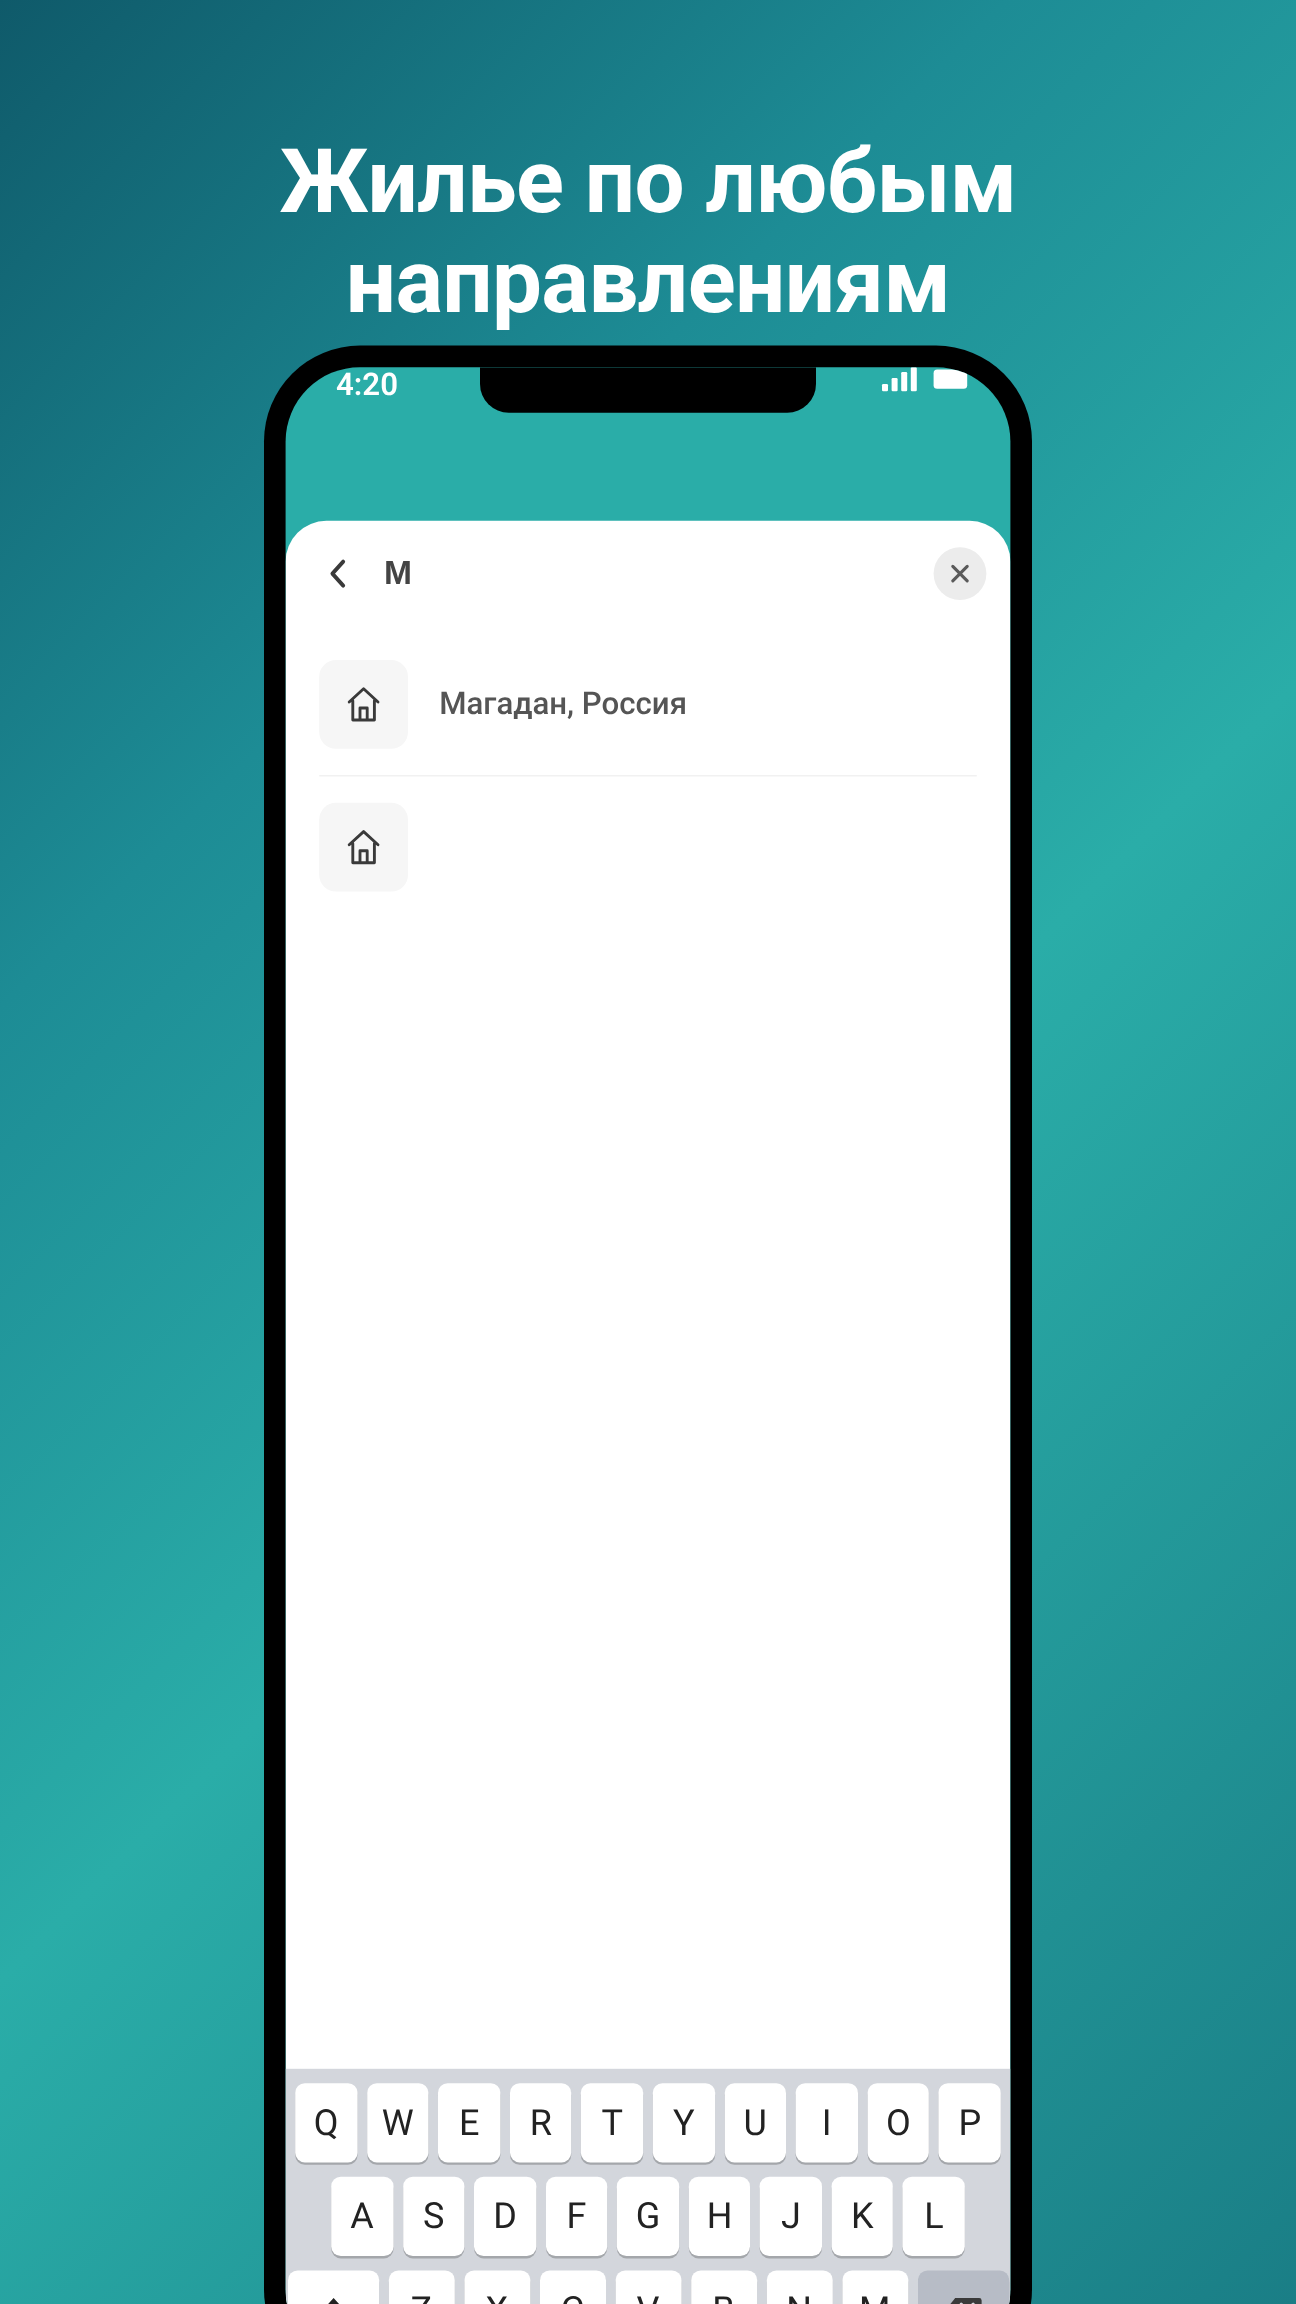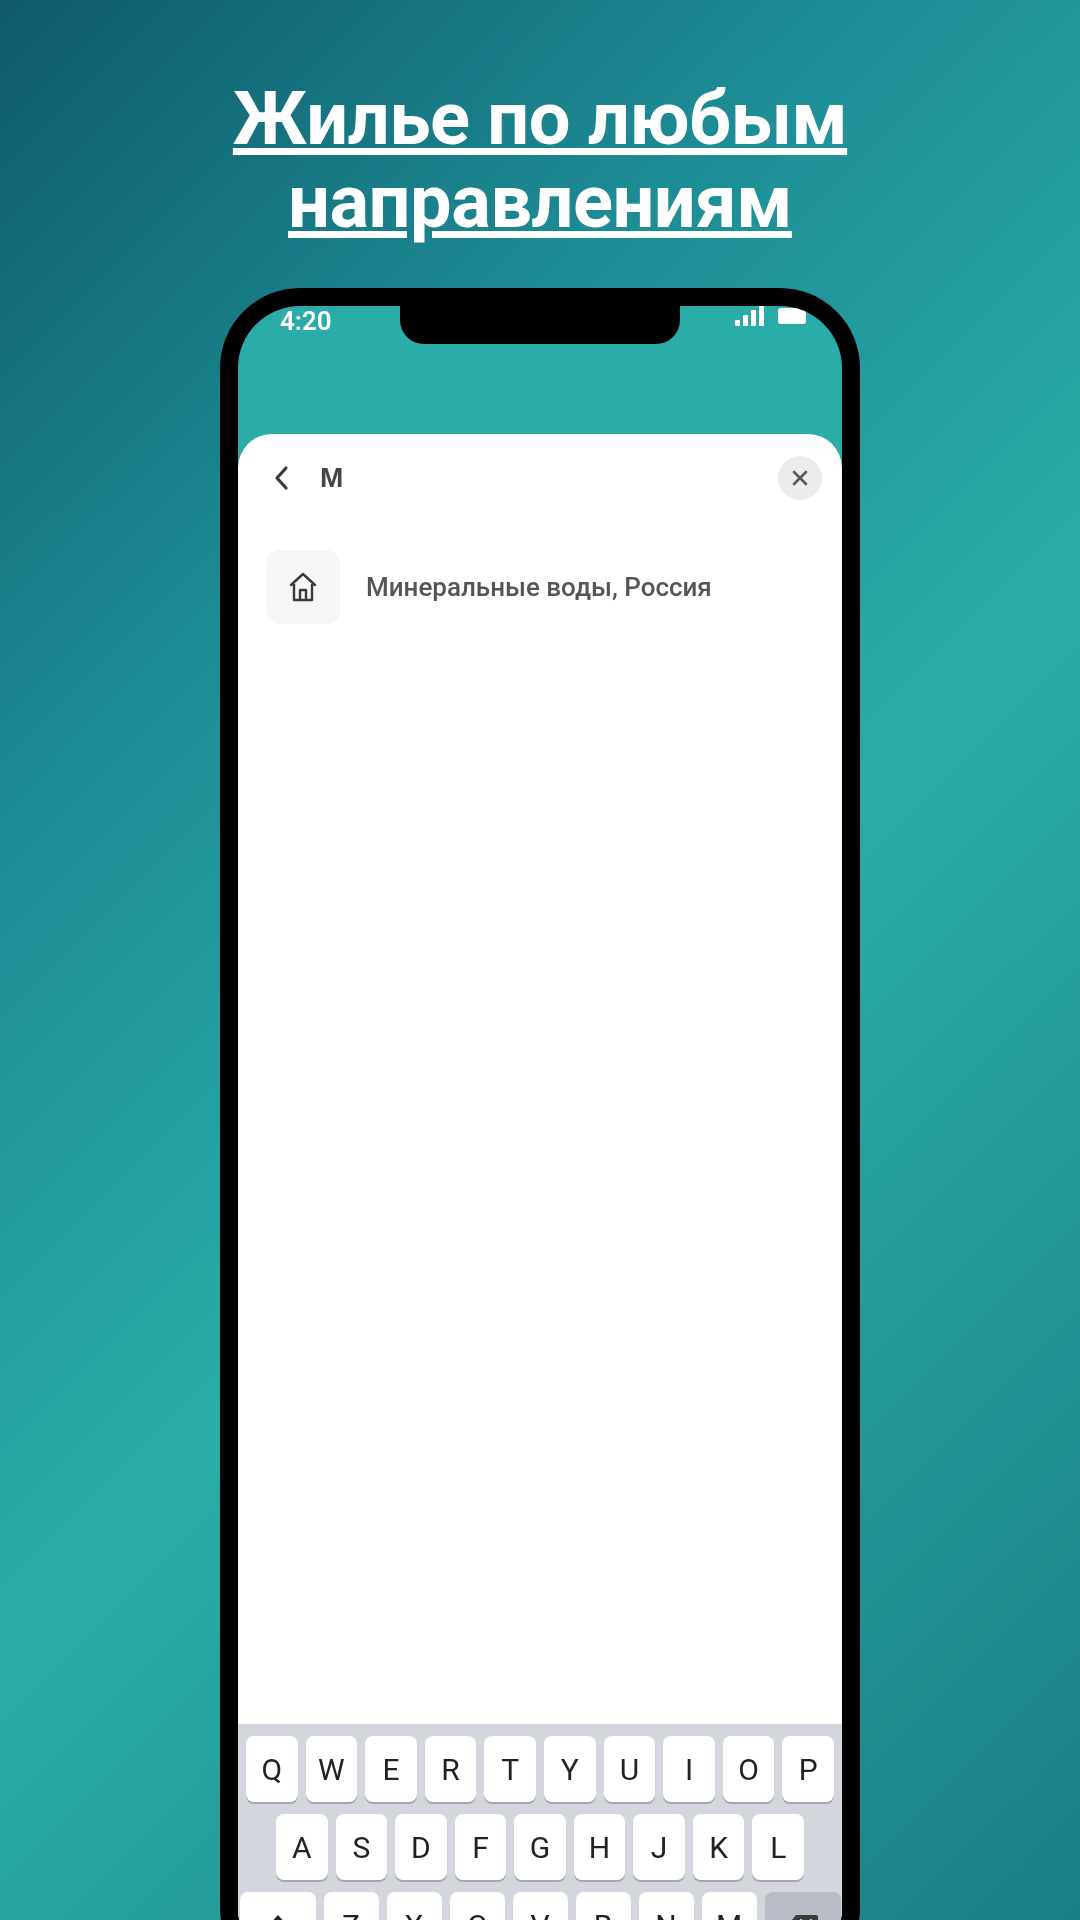--- a/index.html
+++ b/index.html
@@ -11,23 +11,22 @@
     position: relative;
   }
 
   .headline {
     width: 100%;
     text-align: center;
     color: #ffffff;
     font-weight: 700;
     font-size: 74px;
     line-height: 1.12;
-    padding-top: 78px;
+    padding-top: 112px;
     letter-spacing: -0.5px;
-    text-decoration: underline;
   }
 
   .phone {
     position: absolute;
     left: 50%;
     transform: translateX(-50%);
     top: 288px;
     width: 640px;
     height: 1700px;
     background: #000;
@@ -205,21 +204,28 @@
         </div>
       </div>
 
       <div class="results">
         <div class="result-row">
           <div class="house-badge">
             <svg width="34" height="34" viewBox="0 0 34 34">
                 <path d="M5 15 L17 4 L29 15 M8 14 V30 H26 V14 M14 30 V20 H20 V30" stroke="#3a3a3a" stroke-width="2.4" fill="none" stroke-linejoin="round" stroke-linecap="round"></path>
               </svg>
           </div>
-          <span class="result-label">Минеральные воды, Россия</span>
+          <span class="result-label">Магадан, Россия</span>
+        </div>
+        <div class="result-row">
+          <div class="house-badge">
+            <svg width="34" height="34" viewBox="0 0 34 34">
+                <path d="M5 15 L17 4 L29 15 M8 14 V30 H26 V14 M14 30 V20 H20 V30" stroke="#3a3a3a" stroke-width="2.4" fill="none" stroke-linejoin="round" stroke-linecap="round"></path>
+              </svg>
+          </div>
         </div>
       </div>
 
       <div class="keyboard">
         <div class="kb-row" id="kb-row1">
             <div class="key">Q</div>
             <div class="key">W</div>
             <div class="key">E</div>
             <div class="key">R</div>
             <div class="key">T</div>

